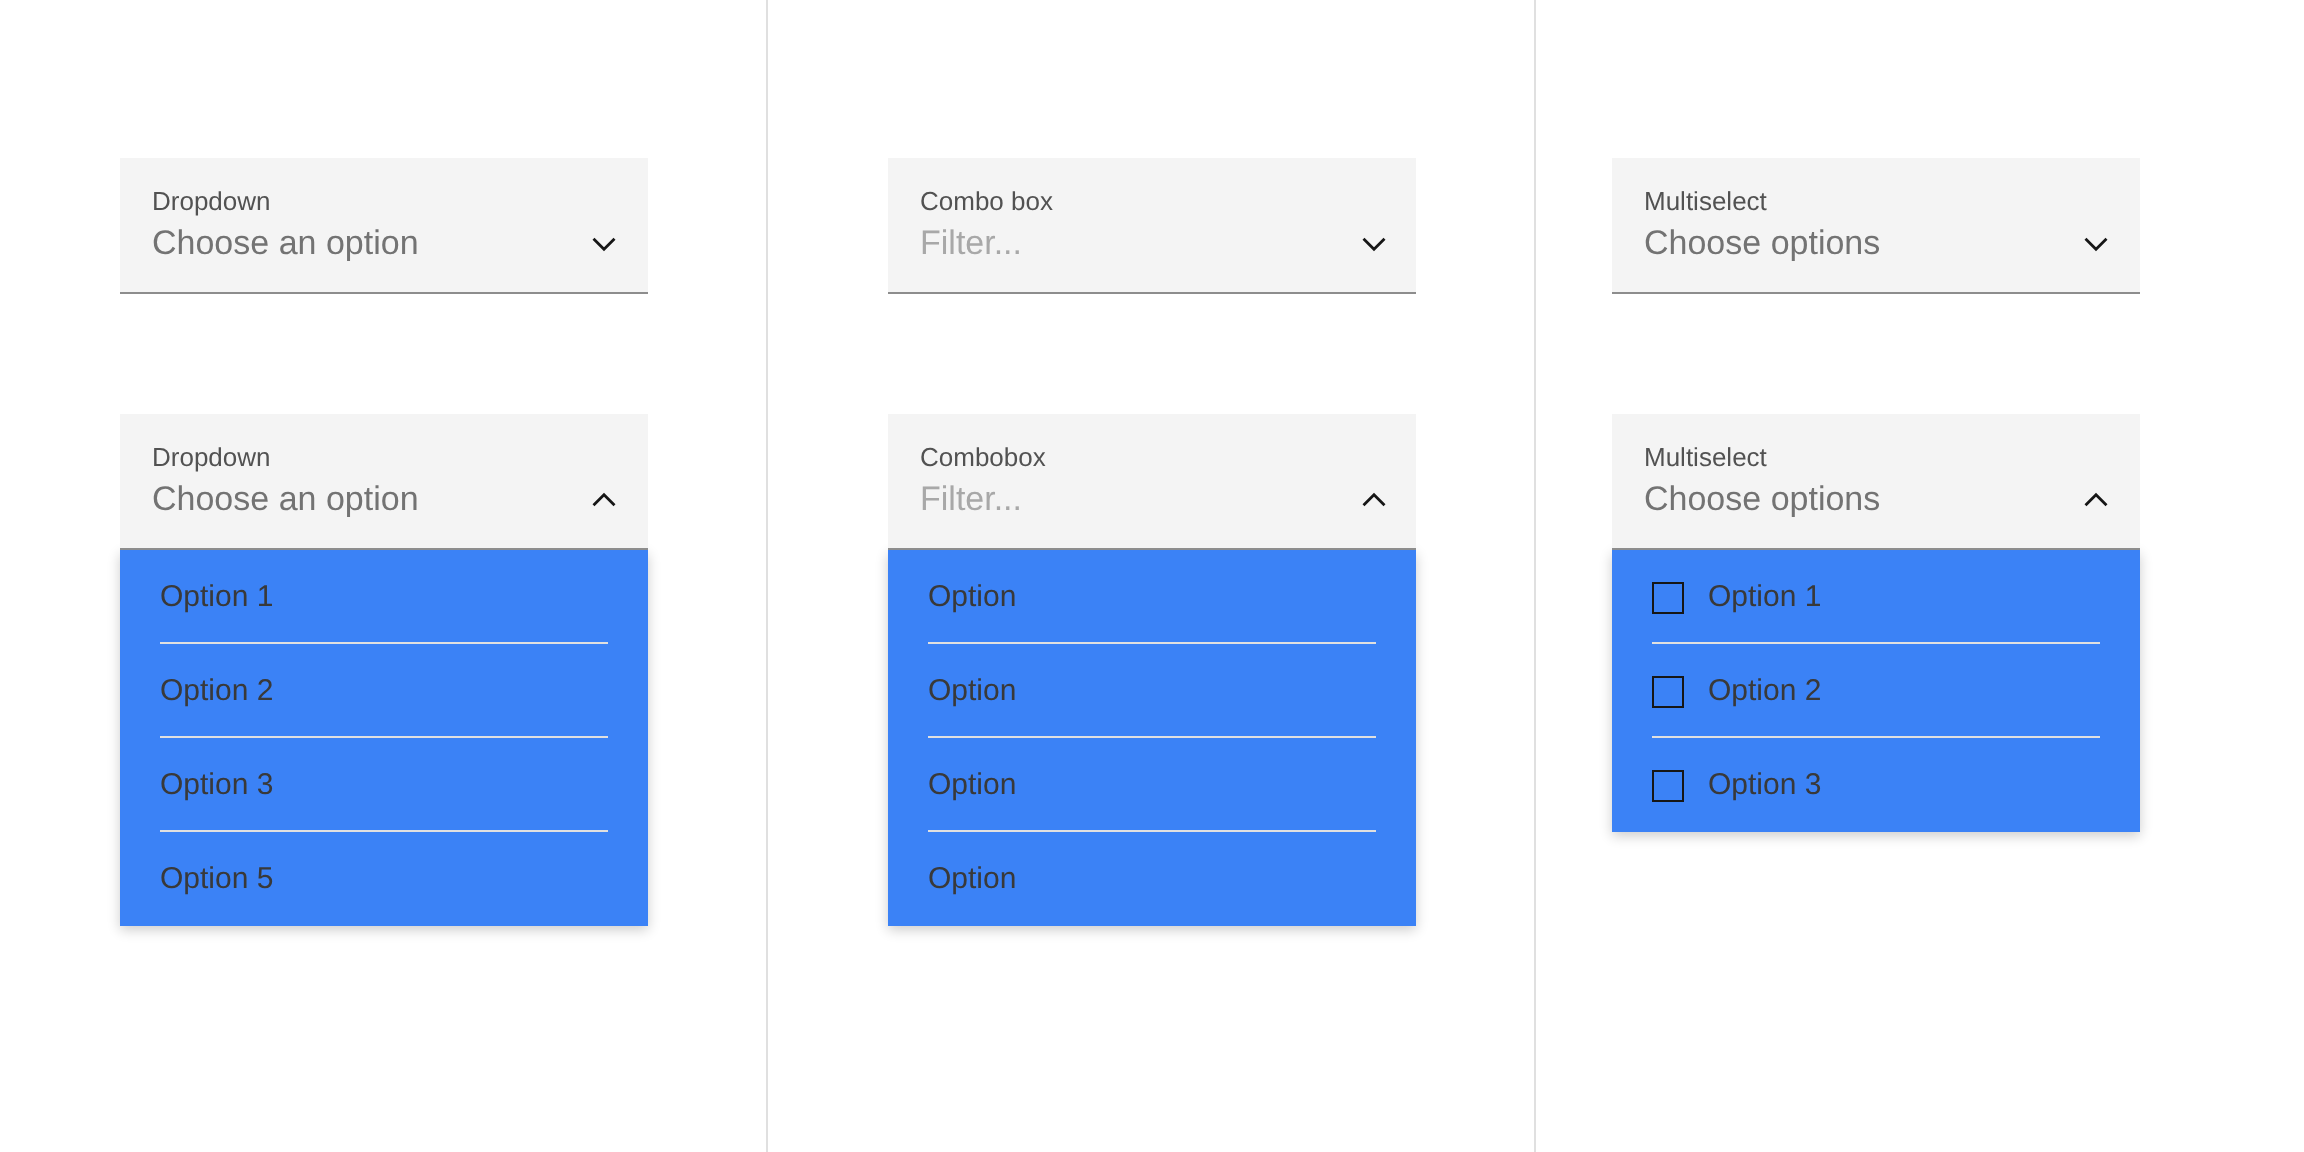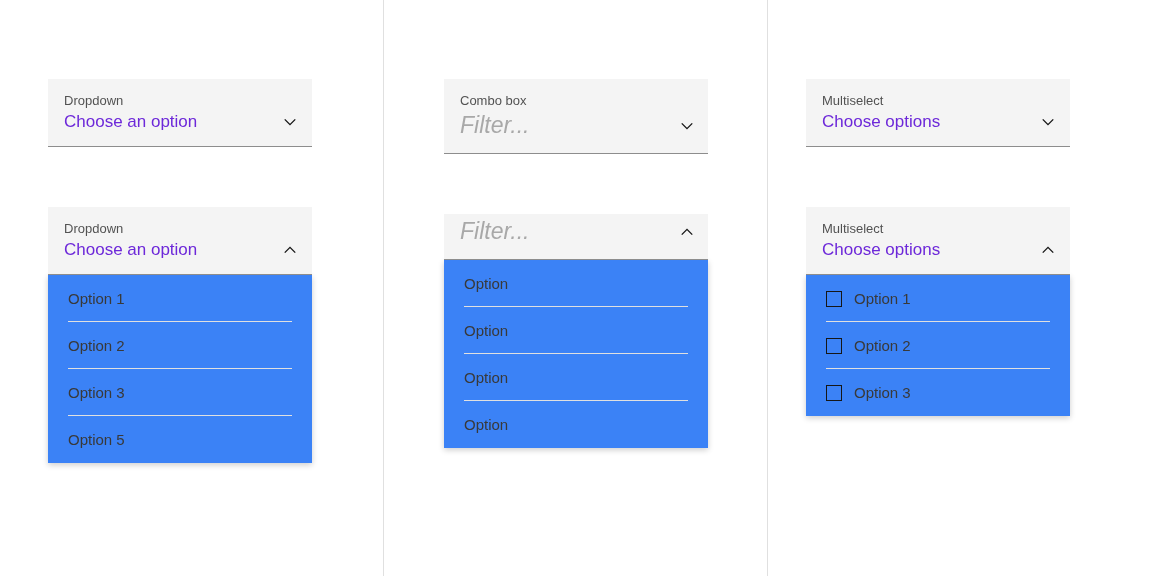--- a/index.html
+++ b/index.html
@@ -9,21 +9,21 @@
       width: 1152px;
       height: 576px;
       position: relative;
     }
     .col {
       position: absolute;
       top: 0;
       bottom: 0;
       padding-top: 79px;
     }
-    .col1 { left: 0; width: 384px; padding-left: 48px; padding-right: 60px; border-right: 1px solid #e0e0e0; }
+    .col1 { left: 0; width: 384px; padding-left: 60px; padding-right: 60px; border-right: 1px solid #e0e0e0; }
     .col2 { left: 384px; width: 384px; padding-left: 60px; padding-right: 81px; border-right: 1px solid #e0e0e0; }
     .col3 { left: 746px; width: 384px; padding-left: 60px; padding-right: 60px; }
 
     .field {
       background: #f4f4f4;
       width: 264px;
       border-bottom: 1px solid #8d8d8d;
       position: relative;
     }
     .field-label {
@@ -33,21 +33,21 @@
       display: block;
     }
     .field-input-row {
       display: flex;
       align-items: center;
       padding: 4px 14px 14px 16px;
       justify-content: space-between;
     }
     .field-text {
       font-size: 17px;
-      color: #6d28d9;
+      color: #737373;
     }
     .chevron {
       width: 16px;
       height: 16px;
       display: flex;
       align-items: center;
       justify-content: center;
     }
     .chevron svg { display: block; }
 
@@ -104,25 +104,24 @@
     .checkbox {
       width: 16px;
       height: 16px;
       border: 1.5px solid #161616;
       flex-shrink: 0;
     }
     .input-plain {
       border: none;
       background: transparent;
       outline: none;
-      font-size: 23px;
+      font-size: 17px;
       font-family: inherit;
       color: #161616;
       width: 100%;
-      font-style: italic;
     }
     .input-plain::placeholder { color: #a8a8a8; }
   </style>
 </head>
 <body>
 
 <div class="col col1">
 
   <div class="field">
     <span class="field-label">Dropdown</span>
@@ -168,20 +167,21 @@
         <svg width="14" height="14" viewBox="0 0 16 16">
             <path d="M2 5 L8 11 L14 5" stroke="#161616" stroke-width="1.6" fill="none"></path>
           </svg>
       </span>
     </div>
   </div>
 
   <div class="spacer"></div>
 
   <div class="field">
+    <span class="field-label">Combobox</span>
     <div class="field-input-row">
       <input class="input-plain" placeholder="Filter..." style="">
       <span class="chevron">
         <svg width="14" height="14" viewBox="0 0 16 16">
             <path d="M2 11 L8 5 L14 11" stroke="#161616" stroke-width="1.6" fill="none"></path>
           </svg>
       </span>
     </div>
   </div>
   <div class="menu">

